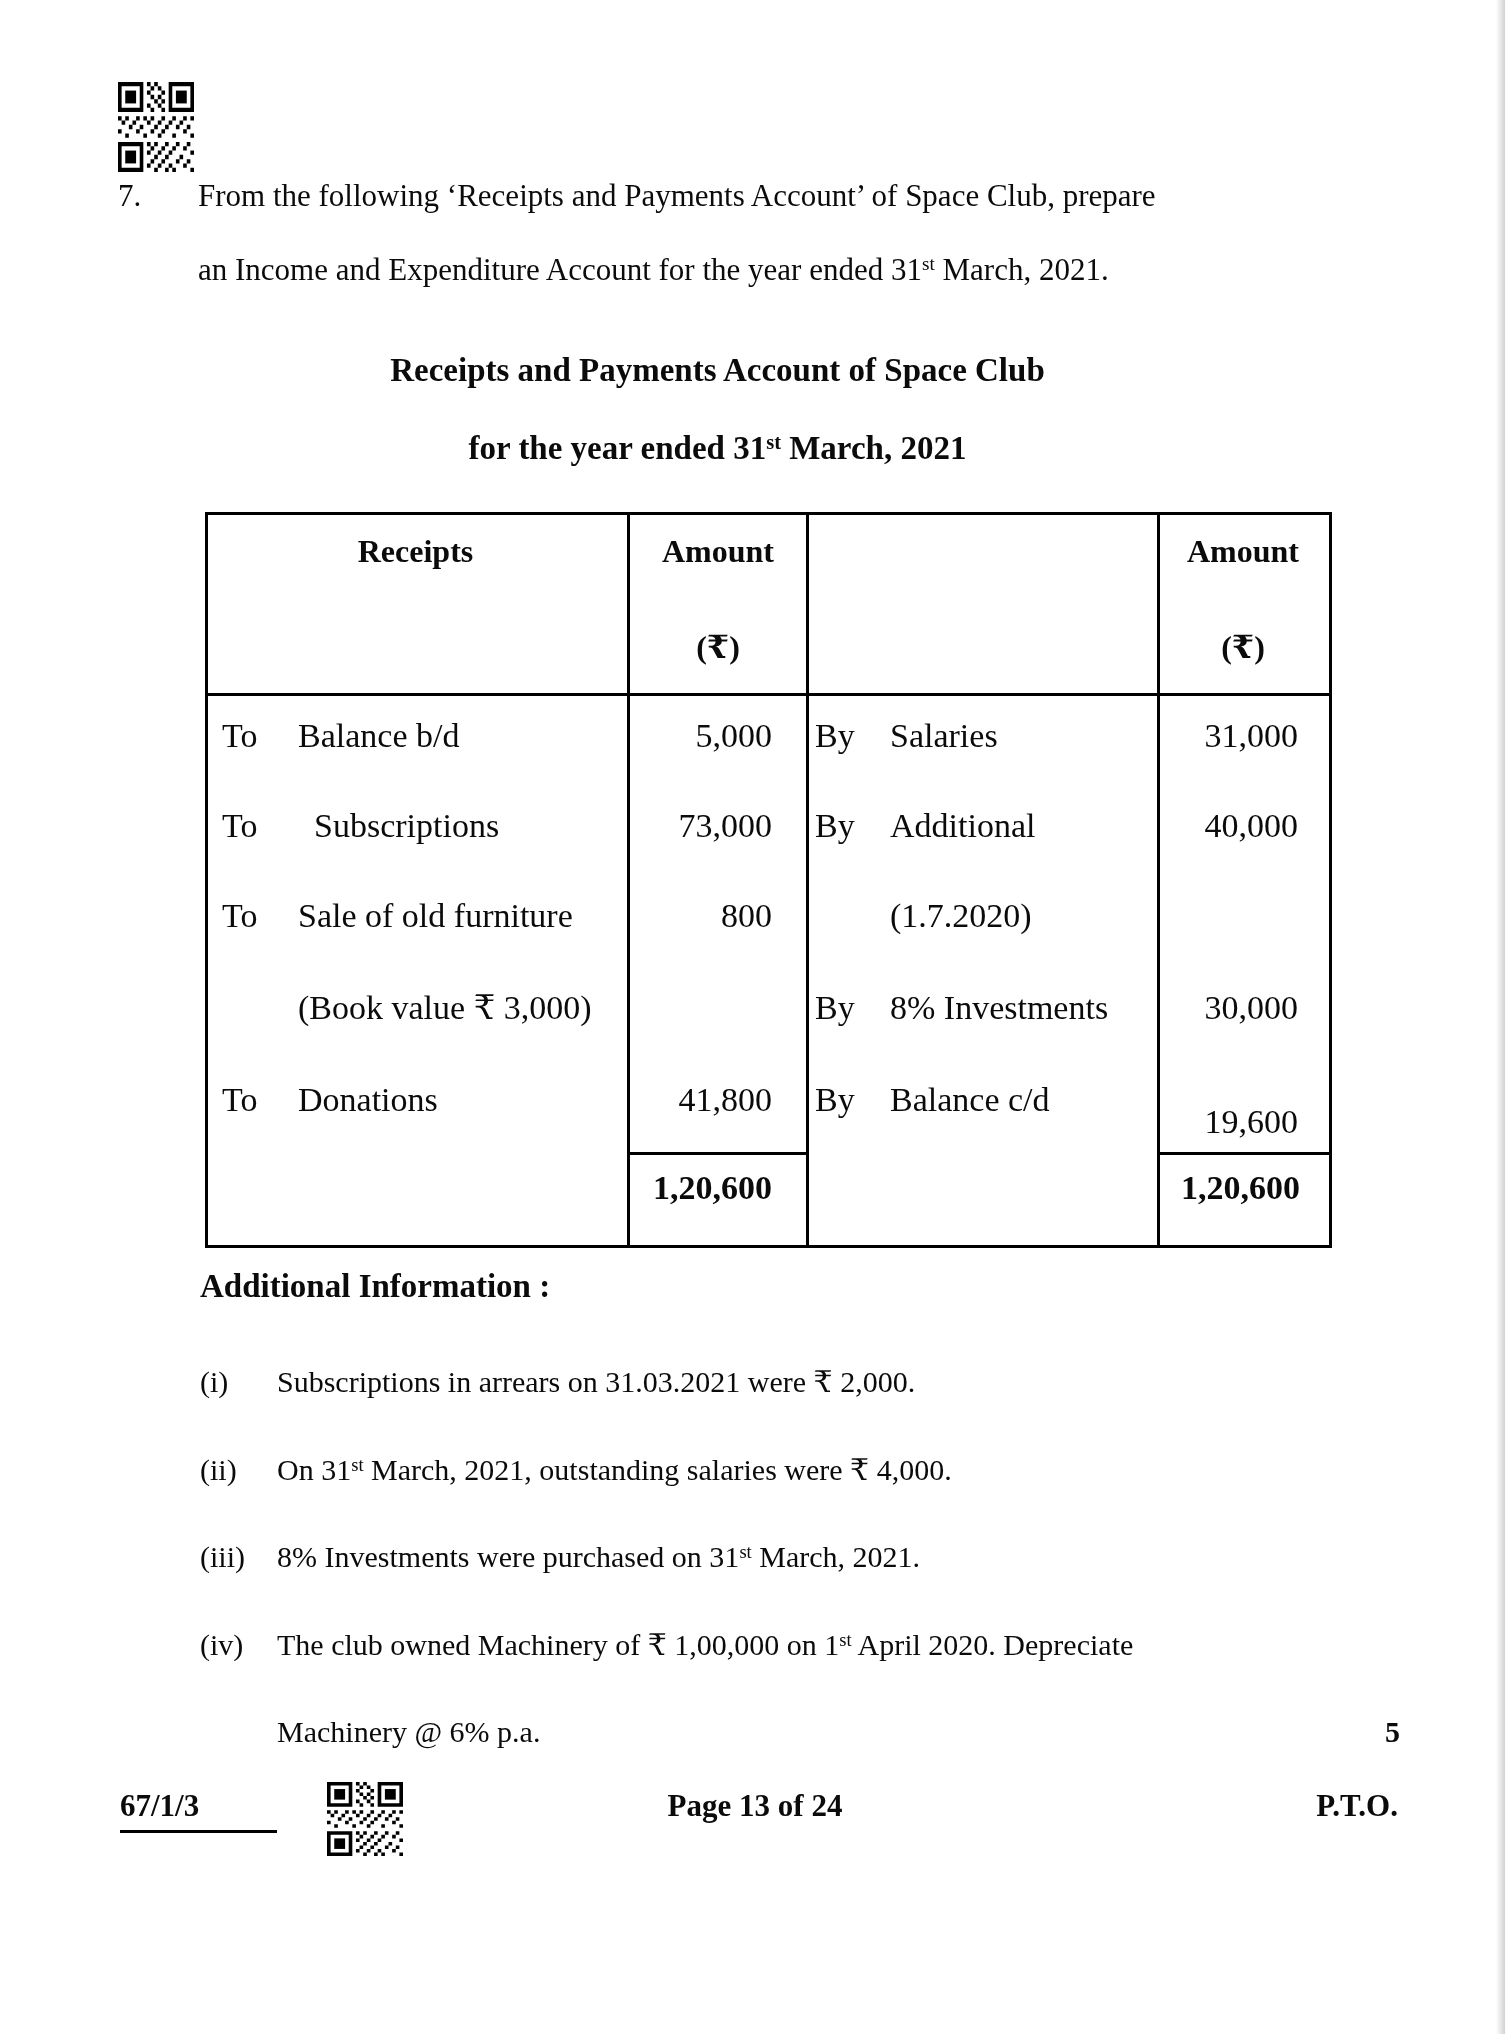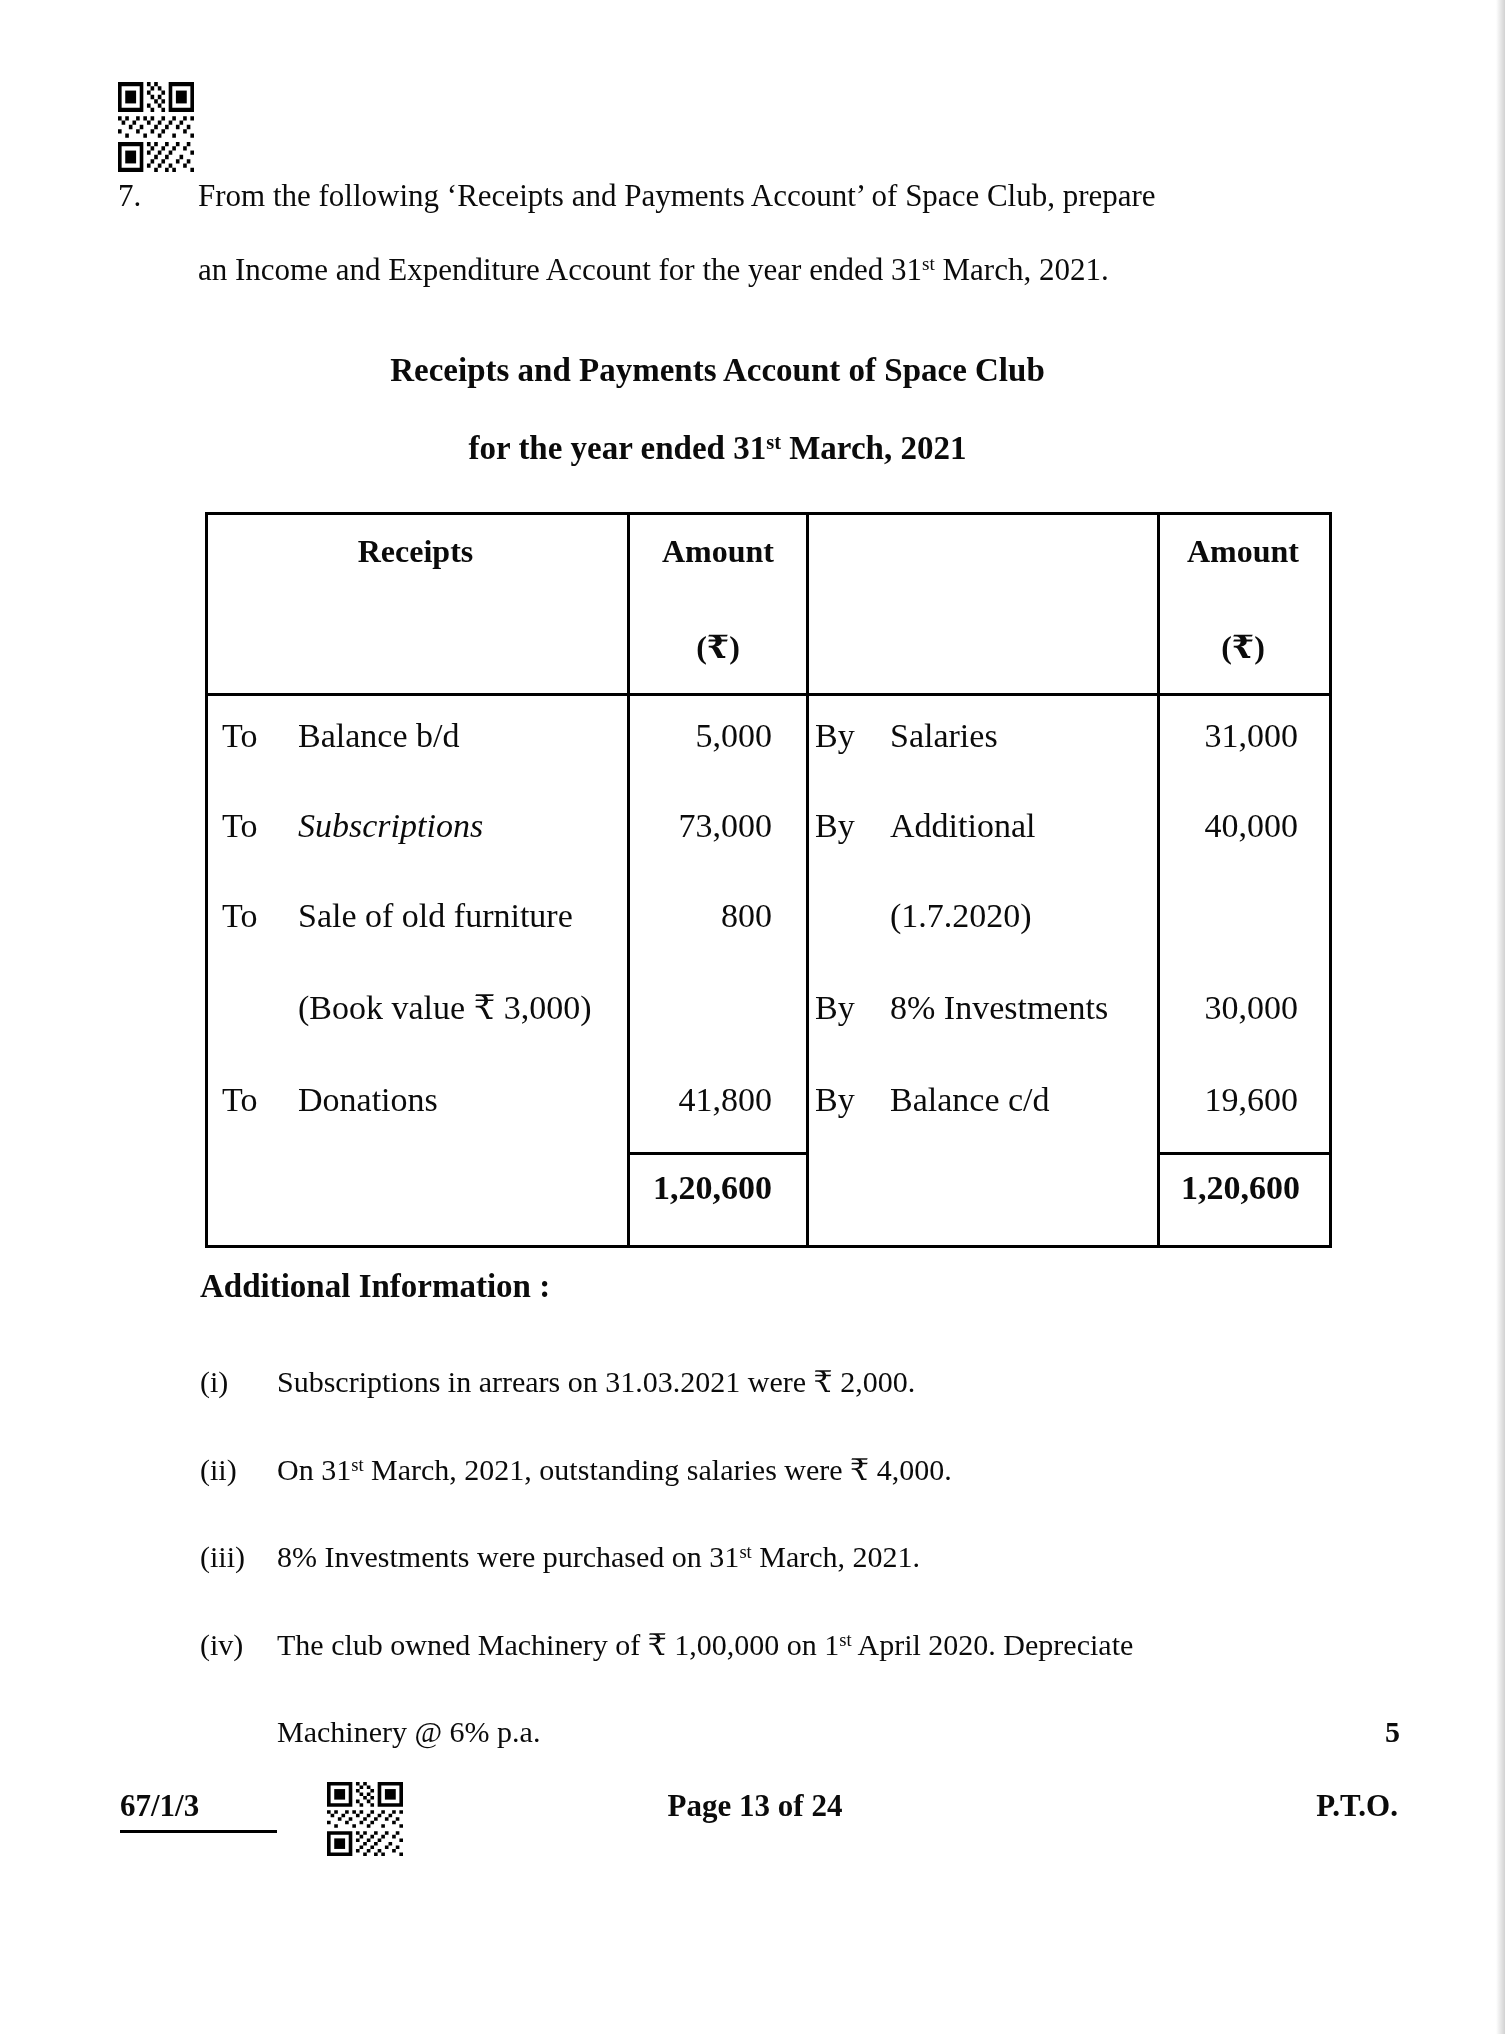--- a/index.html
+++ b/index.html
@@ -81,42 +81,42 @@
     <div class="cell b ctr" style="left:949px;right:0;top:112px;font-size:32px;">(₹)</div>
 
     <div class="cell" style="left:14px;top:201px;">To</div>
     <div class="cell" style="left:90px;top:201px;">Balance b/d</div>
     <div class="cell rt" style="left:424px;width:140px;top:201px;">5,000</div>
     <div class="cell" style="left:607px;top:201px;">By</div>
     <div class="cell" style="left:682px;top:201px;">Salaries</div>
     <div class="cell rt" style="left:952px;width:138px;top:201px;">31,000</div>
 
     <div class="cell" style="left:14px;top:291px;">To</div>
-    <div class="cell" style="left:90px;top:291px;font-style:italic;">Subscriptions</div>
+    <div class="cell" style="left:106px;top:291px;">Subscriptions</div>
     <div class="cell rt" style="left:424px;width:140px;top:291px;">73,000</div>
     <div class="cell" style="left:607px;top:291px;">By</div>
     <div class="cell" style="left:682px;top:291px;">Additional</div>
     <div class="cell rt" style="left:952px;width:138px;top:291px;">40,000</div>
 
     <div class="cell" style="left:14px;top:381px;">To</div>
     <div class="cell" style="left:90px;top:381px;">Sale of old furniture</div>
     <div class="cell rt" style="left:424px;width:140px;top:381px;">800</div>
     <div class="cell" style="left:682px;top:381px;">(1.7.2020)</div>
 
     <div class="cell" style="left:90px;top:473px;">(Book value ₹ 3,000)</div>
     <div class="cell" style="left:607px;top:473px;">By</div>
     <div class="cell" style="left:682px;top:473px;">8% Investments</div>
     <div class="cell rt" style="left:952px;width:138px;top:473px;">30,000</div>
 
     <div class="cell" style="left:14px;top:565px;">To</div>
     <div class="cell" style="left:90px;top:565px;">Donations</div>
     <div class="cell rt" style="left:424px;width:140px;top:565px;">41,800</div>
     <div class="cell" style="left:607px;top:565px;">By</div>
     <div class="cell" style="left:682px;top:565px;">Balance c/d</div>
-    <div class="cell rt" style="left:952px;width:138px;top:565px;">19,600</div>
+    <div class="cell rt" style="left:952px;width:138px;top:587px;">19,600</div>
 
     <div class="cell rt b" style="left:414px;width:150px;top:653px;">1,20,600</div>
     <div class="cell rt b" style="left:942px;width:150px;top:653px;">1,20,600</div>
   </div>
 
   <div class="abs t33 b" style="left:200px;top:1266px;">Additional Information :</div>
 
   <div class="abs t30" style="left:200px;top:1362px;">(i)</div>
   <div class="abs t30" style="left:277px;top:1362px;">Subscriptions in arrears on 31.03.2021 were ₹ 2,000.</div>
 

